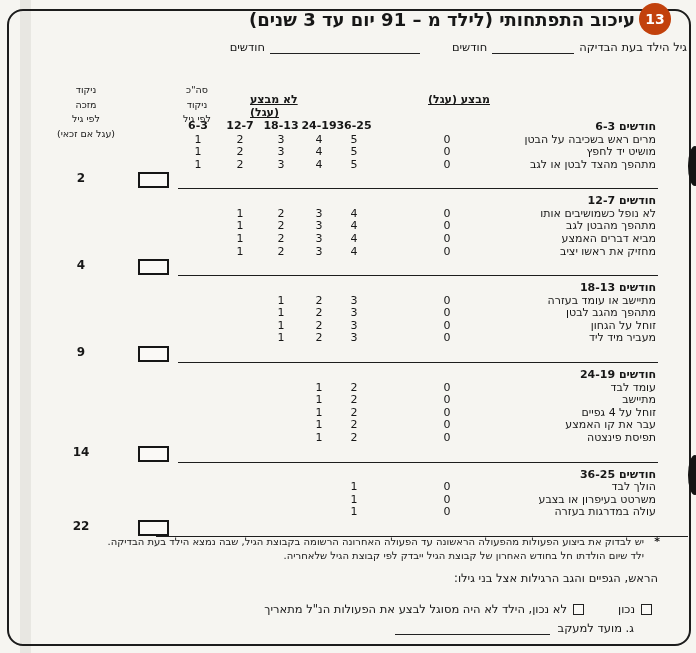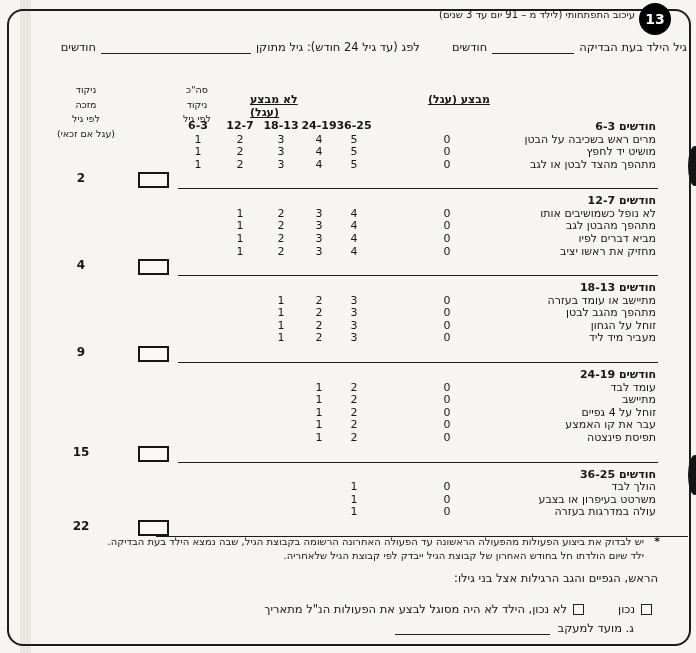--- a/index.html
+++ b/index.html
@@ -2,23 +2,23 @@
 <html lang="he"><head>
 <meta charset="utf-8">
 <style>
   html,body{margin:0;padding:0;}
   body{width:696px;height:653px;font-family:"DejaVu Sans",sans-serif;color:#171717;}
   #page{position:relative;width:696px;height:653px;background:#f6f5f1;overflow:hidden;}
   .scan-strip{position:absolute;left:20px;top:0;width:11px;height:100%;background:#e8e7e2;}
   .form-border{position:absolute;left:7px;top:9px;right:5px;bottom:7px;border:2px solid #1c1c1c;border-radius:16px;}
   .crescent{position:absolute;right:-6px;width:14px;height:40px;background:#141414;border-radius:50%;}
   .crescent.c-top{top:146px;} .crescent.c-bot{top:455px;}
-  .badge{position:absolute;left:639px;top:3px;width:32px;height:32px;background:#000000;border-radius:50%;
+  .badge{position:absolute;left:639px;top:3px;width:32px;height:32px;background:#c2410c;border-radius:50%;
          color:#fff;font-weight:bold;font-size:14px;display:flex;align-items:center;justify-content:center;}
-  .title{position:absolute;top:9px;right:61px;direction:rtl;font-weight:normal;font-size:10px;}
+  .title{position:absolute;top:9px;right:61px;direction:rtl;font-weight:bold;font-size:18px;}
   .age-line{position:absolute;top:40px;right:9px;left:14px;direction:rtl;display:flex;align-items:flex-end;
             column-gap:5px;font-size:11.5px;}
   .blank{display:inline-block;border-bottom:1.5px solid #222;height:13px;}
   .b1{width:82px;} .b2{width:150px;} .spacer{display:inline-block;width:22px;}
   .sec-head{position:absolute;top:66px;font-weight:bold;font-size:12px;text-decoration:underline;direction:rtl;}
   .sec-head.a{right:6px;} .sec-head.b2h{left:165px;}
   .col-top-head{position:absolute;top:93px;font-weight:bold;font-size:11px;text-decoration:underline;direction:rtl;text-align:left;}
   .perf{left:428px;width:64px;} .noperf{left:250px;width:76px;}
   .cap{position:absolute;top:83px;text-align:center;font-size:9.5px;line-height:14.5px;direction:rtl;}
   .cap-score{left:33px;width:106px;} .cap-total{left:168px;width:58px;}
@@ -56,21 +56,20 @@
   <div class="crescent c-bot"></div>
 
   <div class="badge">13</div>
   <div class="title">עיכוב התפתחותי (לילד מ – 91 יום עד 3 שנים)</div>
 
   <div class="age-line">
     <span>גיל הילד בעת הבדיקה</span>
     <span class="blank b1"></span>
     <span>חודשים</span>
     <span class="spacer"></span>
-    <span>לפג (עד גיל 24 חודש): גיל מתוקן</span>
     <span class="blank b2"></span>
     <span>חודשים</span>
   </div>
 
 
   <div class="cap cap-score">
       <div>ניקוד</div>
       <div>מזכה</div>
       <div>לפי גיל</div>
       <div>(עגל אם זכאי)</div>
@@ -146,21 +145,21 @@
           <div class="cell c4">4</div>
           <div class="cell c5">0</div>
           <div class="rlabel">מתהפך מהבטן לגב</div>
         </div>
         <div class="trow">
           <div class="cell c1">1</div>
           <div class="cell c2">2</div>
           <div class="cell c3">3</div>
           <div class="cell c4">4</div>
           <div class="cell c5">0</div>
-          <div class="rlabel">מביא דברים לפיו</div>
+          <div class="rlabel">מביא דברים האמצע</div>
         </div>
         <div class="trow">
           <div class="cell c1">1</div>
           <div class="cell c2">2</div>
           <div class="cell c3">3</div>
           <div class="cell c4">4</div>
           <div class="cell c5">0</div>
           <div class="rlabel">מחזיק את ראשו יציב</div>
         </div>
         <div class="score-line">
@@ -236,21 +235,21 @@
           <div class="rlabel">עבר את קו האמצע</div>
         </div>
         <div class="trow">
           <div class="cell c3">1</div>
           <div class="cell c4">2</div>
           <div class="cell c5">0</div>
           <div class="rlabel">תפיסת פינצטה</div>
         </div>
         <div class="score-line">
           <div class="score-box"></div>
-          <div class="score-num">15</div>
+          <div class="score-num">14</div>
         </div>
         <div class="sep"></div>
       </div>
       <div class="group">
         <div class="trow thead-row">
           <div class="group-label">36-25 חודשים</div>
         </div>
         <div class="trow">
           <div class="cell c4">1</div>
           <div class="cell c5">0</div>

